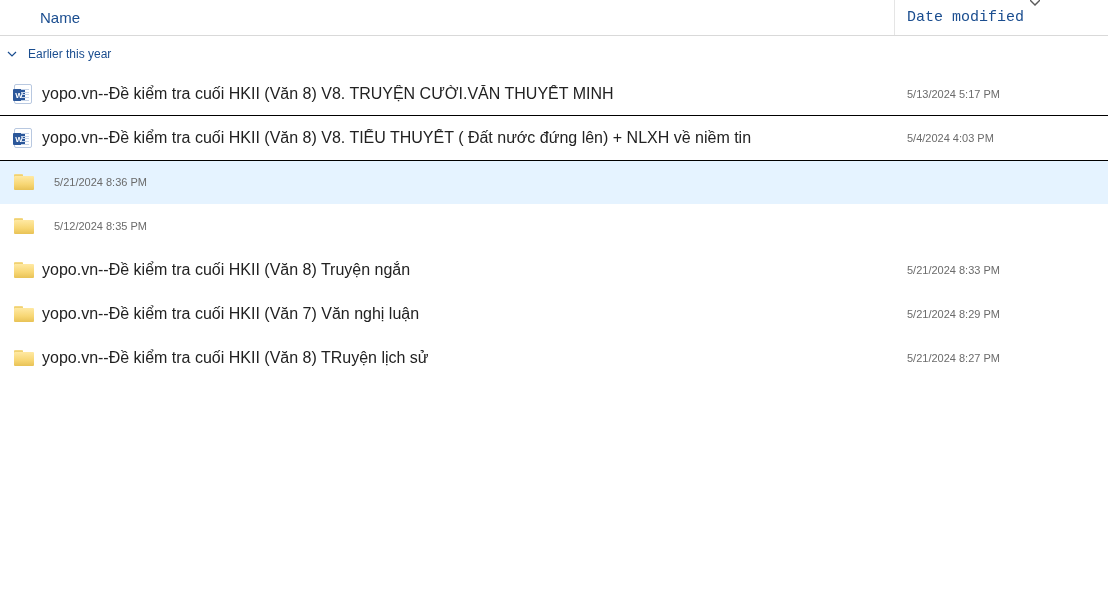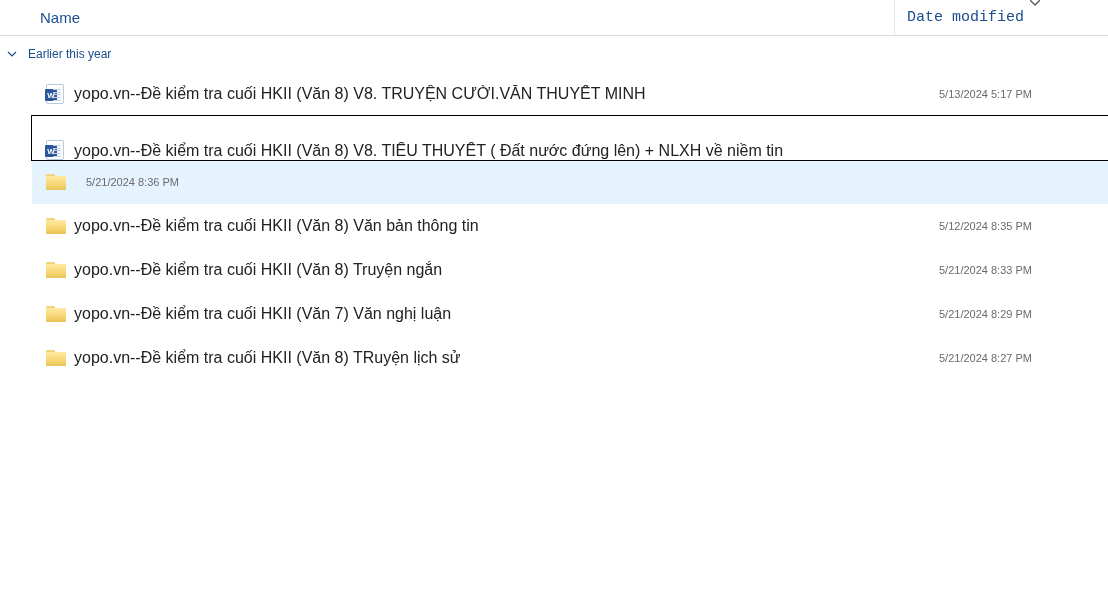--- a/index.html
+++ b/index.html
@@ -75,29 +75,27 @@
     .group-chevron svg {
       width: 10px;
       height: 10px;
     }
     .file-row {
       display: flex;
       align-items: center;
       height: 44px;
       padding-left: 14px;
       cursor: pointer;
-      margin-left: 32px;
     }
     .file-row.hover {
       background: #e5f3ff;
     }
     .file-row.selected {
       outline: 1px solid #000000;
       background: #ffffff;
-      align-items: flex-end;
     }
     .icon-cell {
       width: 28px;
       display: flex;
       align-items: center;
       justify-content: flex-start;
     }
     .name-cell {
       flex: 0 0 853px;
       display: flex;
@@ -231,32 +229,32 @@
             <div class="lines">
               <span></span>
               <span></span>
               <span></span>
               <span></span>
               <span></span>
             </div>
           </div>
         </div>
         <div class="name-cell">yopo.vn--Đề kiểm tra cuối HKII (Văn 8)  V8. TIỂU THUYẾT ( Đất nước đứng lên) + NLXH về niềm tin</div>
+        <div class="date-cell">5/4/2024 4:03 PM</div>
       </div>
       <div class="file-row hover">
         <div class="icon-cell">
           <div class="folder-icon"></div>
         </div>
         <div class="date-cell">5/21/2024 8:36 PM</div>
       </div>
       <div class="file-row">
         <div class="icon-cell">
           <div class="folder-icon"></div>
         </div>
-        <div class="name-cell">yopo.vn--Đề kiểm tra cuối HKII (Văn 8)  Văn bản thông tin</div>
         <div class="date-cell">5/12/2024 8:35 PM</div>
       </div>
       <div class="file-row">
         <div class="icon-cell">
           <div class="folder-icon"></div>
         </div>
         <div class="name-cell">yopo.vn--Đề kiểm tra cuối HKII (Văn 8)  Truyện ngắn</div>
         <div class="date-cell">5/21/2024 8:33 PM</div>
       </div>
       <div class="file-row">

